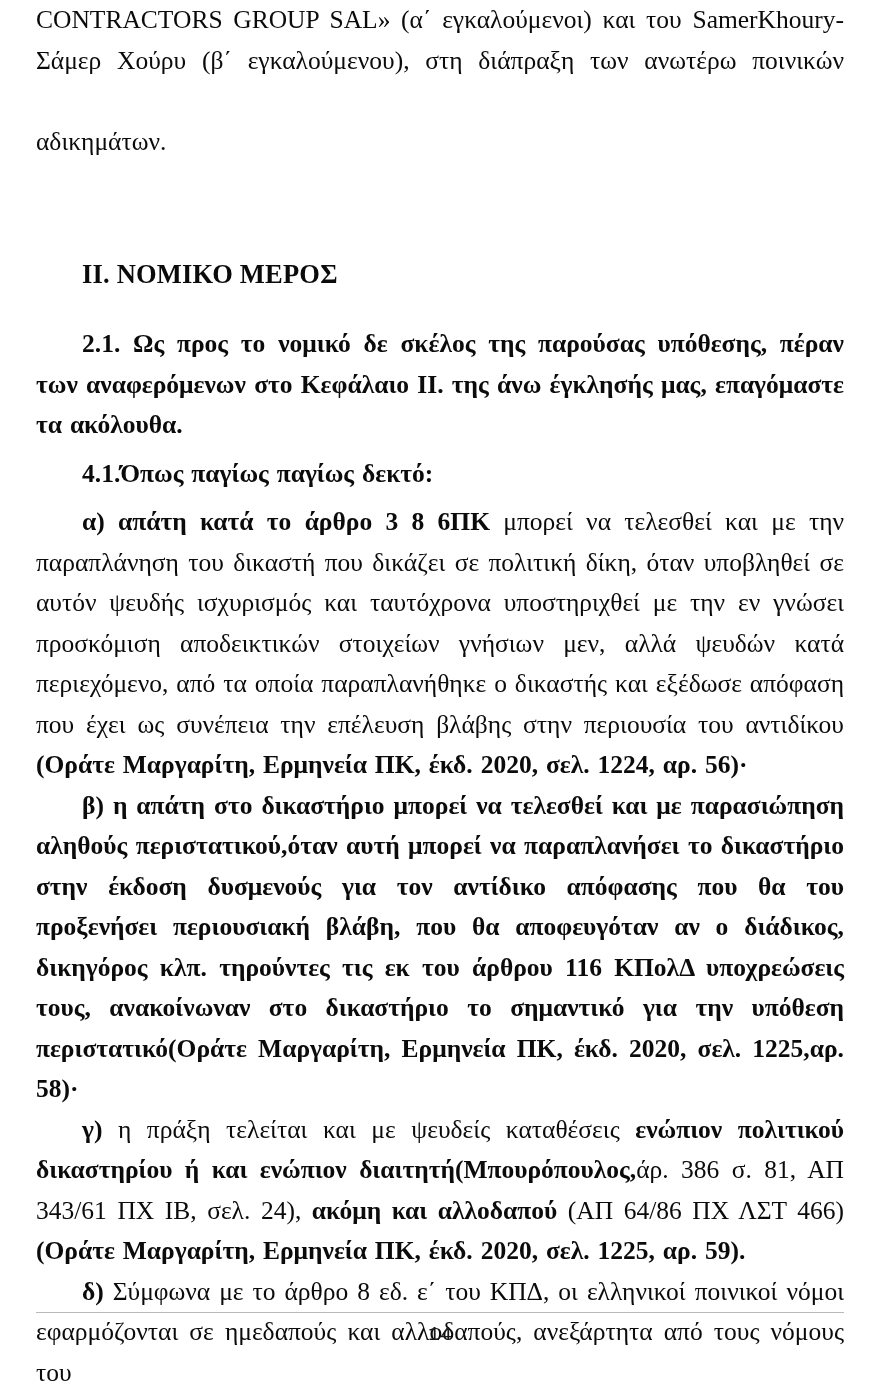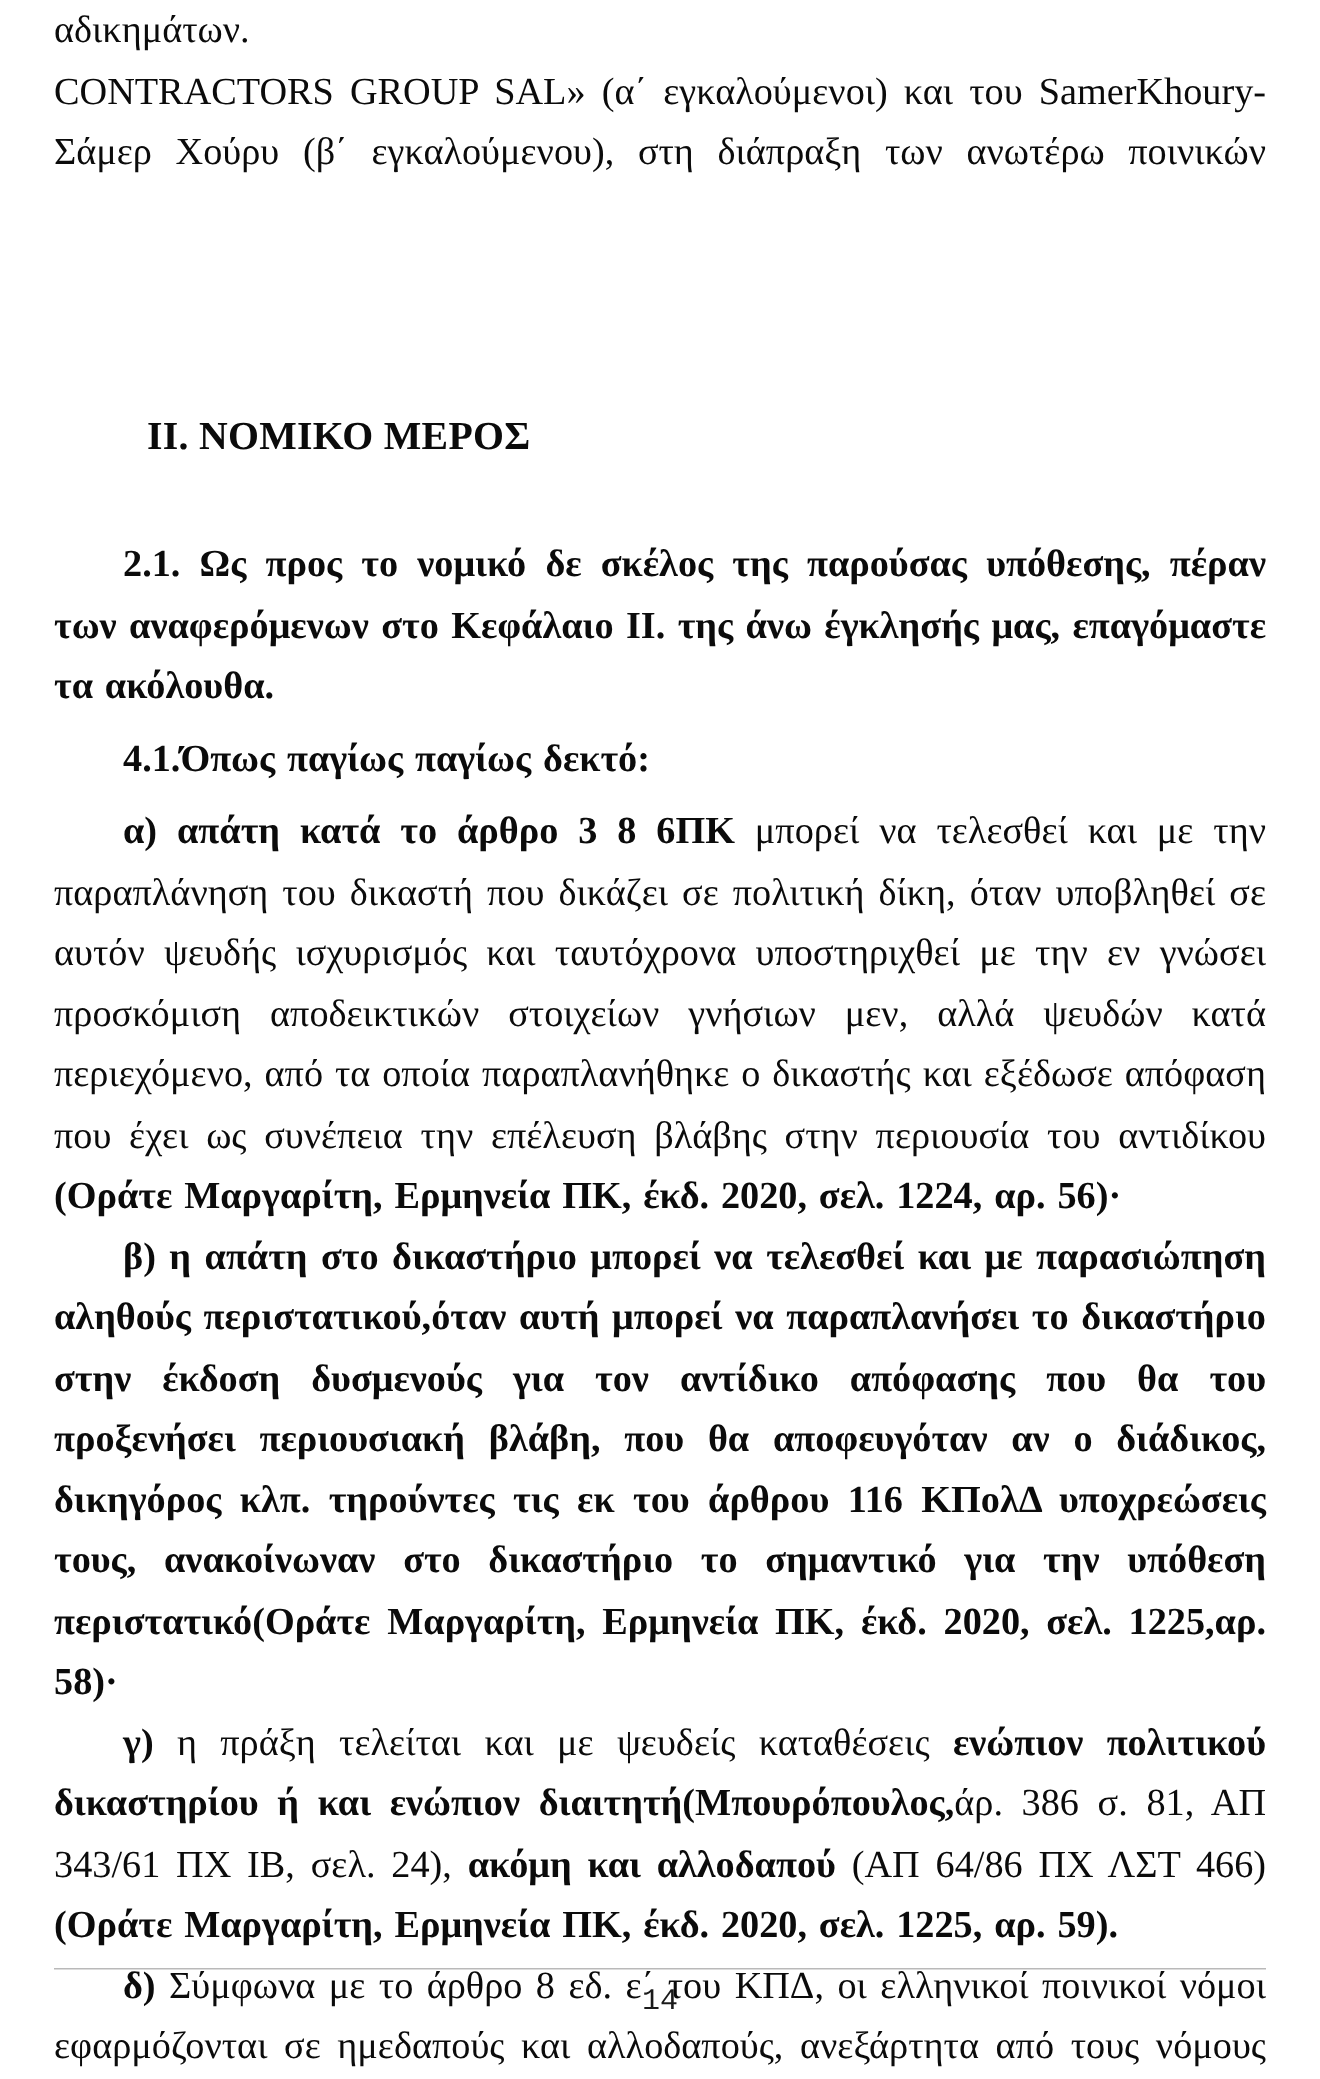--- a/index.html
+++ b/index.html
@@ -62,21 +62,21 @@
 
   .indent {
     display: inline-block;
     width: 46px;
   }
 
   .b { font-weight: bold; }
   .bu { font-weight: bold; text-underline-offset: 3px; }
 
   h2.section-heading {
-    margin: 16px;
+    margin: 0;
     font-size: 26.5px;
     font-weight: bold;
     line-height: 40px;
     padding-left: 46px;
     letter-spacing: 0.2px;
   }
 
   .spacer-lg { height: 92px; }
   .spacer-md { height: 30px; }
   .spacer-sm { height: 8px; }
@@ -102,22 +102,22 @@
     line-height: 24px;
   }
 </style>
 </head>
 <body>
 
 <div class="page">
 
   <div class="body-block">
 
+    <p class="para flow"><span>CONTRACTORS  GROUP  SAL» (α΄ εγκαλούμενοι) και του SamerKhoury-</span><span>Σάμερ Χούρυ (β΄ εγκαλούμενου), στη διάπραξη    των ανωτέρω ποινικών</span></p>
     <p class="para noforce"><span>αδικημάτων.</span></p>
-    <p class="para flow"><span>CONTRACTORS  GROUP  SAL» (α΄ εγκαλούμενοι) και του SamerKhoury-</span><span>Σάμερ Χούρυ (β΄ εγκαλούμενου), στη διάπραξη    των ανωτέρω ποινικών</span></p>
 
     <div class="spacer-lg"></div>
 
     <h2 class="section-heading">ΙΙ. ΝΟΜΙΚΟ ΜΕΡΟΣ</h2>
 
     <div class="spacer-md"></div>
 
     <p class="para noforce"><span class="indent"></span><span class="b">2.1.</span><span class="b"> Ως  προς το νομικό δε  σκέλος  της παρούσας υπόθεσης, πέραν των αναφερόμενων στο Κεφάλαιο ΙΙ. της   άνω   έγκλησής μας, επαγόμαστε   τα ακόλουθα.</span></p>
 
     <div class="spacer-sm"></div>

